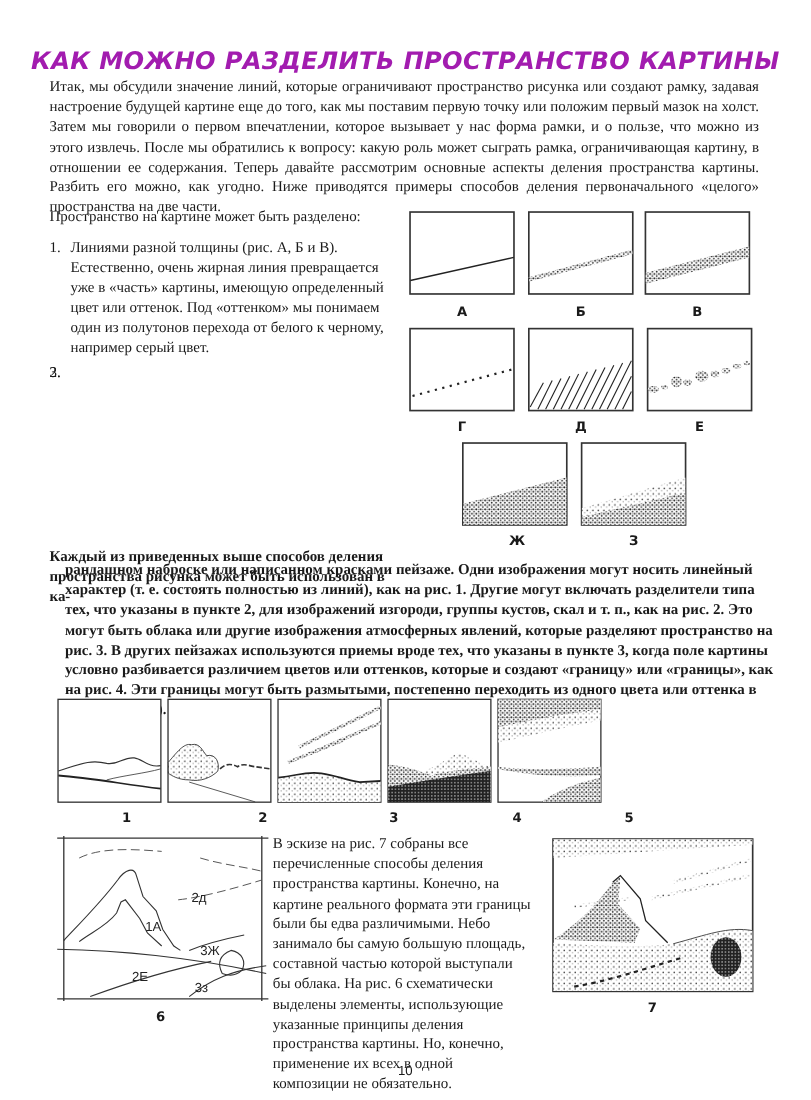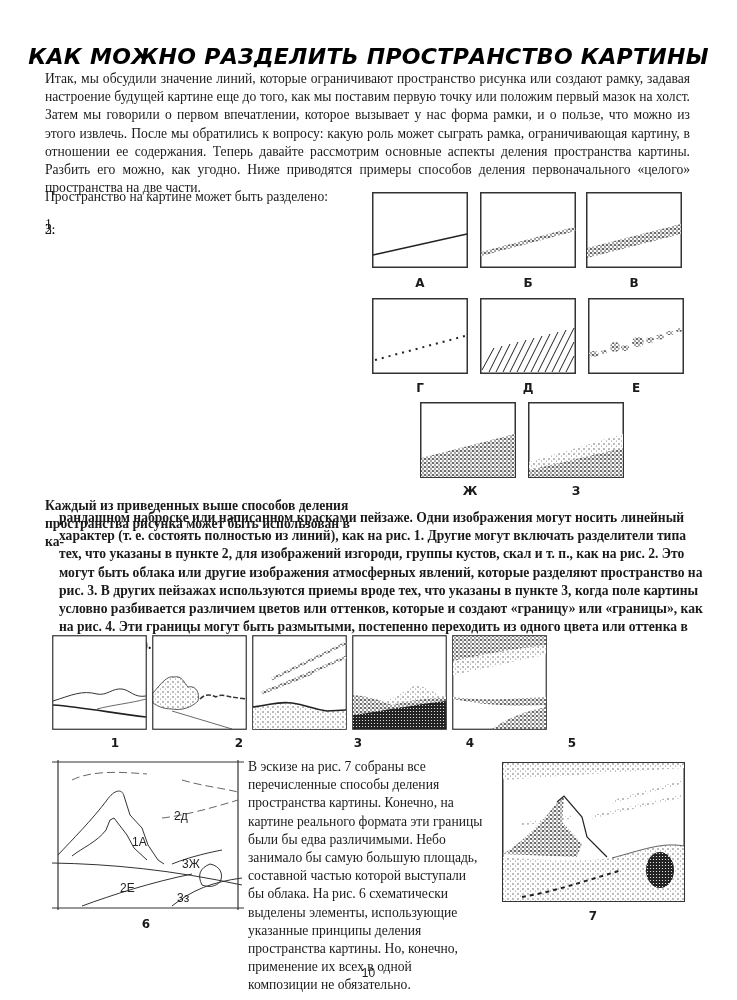--- a/index.html
+++ b/index.html
@@ -1,17 +1,17 @@
 <!DOCTYPE html>
 <html><head>
 <meta charset="utf-8">
 <style>
   html,body{margin:0;padding:0;background:#fff;}
   body{width:737px;height:1000px;position:relative;overflow:hidden;font-family:"Liberation Serif",serif;color:#1a1a1a;}
-  .title{position:absolute;left:0;top:44px;width:737px;text-align:center;font-family:"DejaVu Sans",sans-serif;font-weight:bold;font-style:italic;font-size:22px;letter-spacing:0.3px;color:#000000;}
+  .title{position:absolute;left:0;top:44px;width:737px;text-align:center;font-family:"DejaVu Sans",sans-serif;font-weight:bold;font-style:italic;font-size:22px;letter-spacing:0.3px;color:#a21caf;}
   .p{position:absolute;font-size:13.6px;line-height:18.2px;margin:0;}
   .intro{left:45px;top:70px;width:645px;text-align:justify;}
   .lead{left:45px;top:188px;width:320px;}
   ol{position:absolute;left:45px;top:216px;width:320px;margin:0;padding:0;list-style:none;font-size:13.6px;line-height:18.2px;}
   ol li{position:relative;padding-left:19px;margin-bottom:5px;}
   ol li .num{position:absolute;left:0;top:0;}
   .each1{left:45px;top:497px;width:320px;font-weight:bold;}
   .each2{left:59px;top:509px;width:645px;font-weight:bold;}
   .fig-label{position:absolute;font-family:"DejaVu Sans",sans-serif;font-weight:bold;font-size:12px;text-align:center;width:40px;}
   svg{position:absolute;overflow:visible;}
@@ -20,21 +20,21 @@
 </style>
 </head>
 <body>
 
 <div class="title">КАК МОЖНО РАЗДЕЛИТЬ ПРОСТРАНСТВО КАРТИНЫ</div>
 
 <p class="p intro">Итак, мы обсудили значение линий, которые ограничивают пространство рисунка или создают рамку, задавая настроение будущей картине еще до того, как мы поставим первую точку или положим первый мазок на холст. Затем мы говорили о первом впечатлении, которое вызывает у нас форма рамки, и о пользе, что можно из этого извлечь. После мы обратились к вопросу: какую роль может сыграть рамка, ограничивающая картину, в отношении ее содержания. Теперь давайте рассмотрим основные аспекты деления пространства картины. Разбить его можно, как угодно. Ниже приводятся примеры способов деления первоначального «целого» пространства на две части.</p>
 <p class="p lead">Пространство на картине может быть разделено:</p>
 
 <ol>
-  <li><span class="num">1.</span></li>
+  <li><span class="num">1.</span><span>Линиями разной толщины (рис. А, Б и В). Естественно, очень жирная линия превращается уже в «часть» картины, имеющую определенный цвет или оттенок. Под «оттенком» мы понимаем один из полутонов перехода от белого к черному, например серый цвет.</span></li>
   <li><span class="num">2.</span></li>
   <li><span class="num">3.</span></li>
 </ol>
 
 <p class="p each1">Каждый из приведенных выше способов деления пространства рисунка может быть использован в ка-</p>
 <p class="p each2">рандашном наброске или написанном красками пейзаже. Одни изображения могут носить линейный характер (т. е. состоять полностью из линий), как на рис. 1. Другие могут включать разделители типа тех, что указаны в пункте 2, для изображений изгороди, группы кустов, скал и т. п., как на рис. 2. Это могут быть облака или другие изображения атмосферных явлений, которые разделяют пространство на рис. 3. В других пейзажах используются приемы вроде тех, что указаны в пункте 3, когда поле картины условно разбивается различием цветов или оттенков, которые и создают «границу» или «границы», как на рис. 4. Эти границы могут быть размытыми, постепенно переходить из одного цвета или оттенка в другой (рис. 5).</p>
 
 <svg width="0" height="0" style="position:absolute">
   <defs>
     <pattern id="stip" width="4" height="4" patternUnits="userSpaceOnUse">

